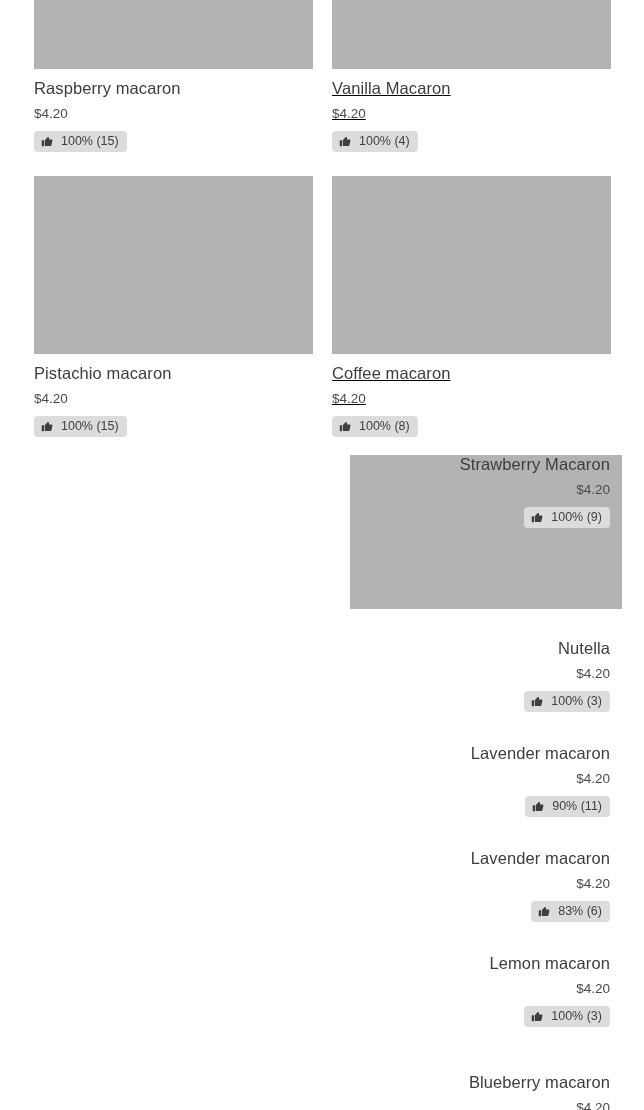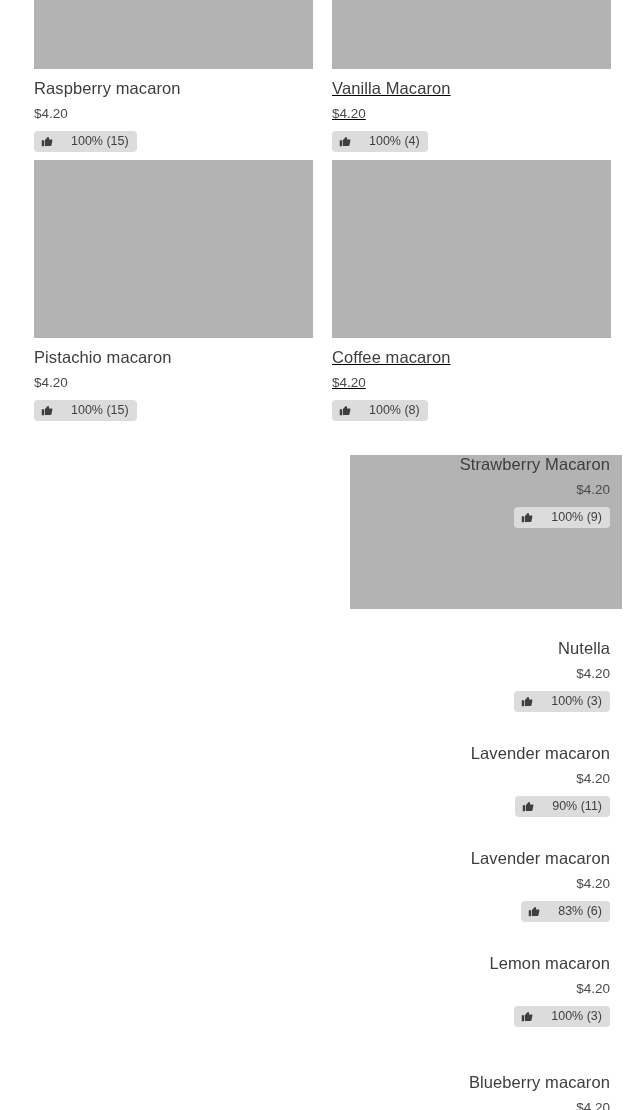--- a/index.html
+++ b/index.html
@@ -56,21 +56,21 @@
   .price {
     font-size: 13.5px;
     color: #4a4a4a;
     margin: 8px 0 0 0;
     line-height: 16px;
   }
 
   .rating {
     display: inline-flex;
     align-items: center;
-    gap: 18px;
+    gap: 8px;
     background: #dcdcdc;
     border-radius: 4px;
     padding: 3px 8px 4px 7px;
     margin-top: 9px;
     font-size: 12.5px;
     color: #3f3f3f;
     line-height: 14px;
   }
   .thumbs-icon {
     display: inline-block;
@@ -126,21 +126,21 @@
           <span class="thumbs-icon">
             <svg width="12" height="12" viewBox="0 0 16 16">
                 <path fill="#3f3f3f" d="M1 7h3v8H1V7zm5 8c-.6 0-1-.4-1-1V7.2c0-.3.1-.5.3-.7L9 2.8c.2-.2.5-.3.8-.2.6.2.9.8.8 1.4L10.9 6H14c.8 0 1.4.8 1.2 1.6l-1.3 6c-.1.5-.6.9-1.2.9H6z"></path>
               </svg>
           </span>
           <span>100% (4)</span>
         </div>
       </div>
     </div>
 
-    <div class="row" style="margin-top:8px;">
+    <div class="row" style="margin-top:24px;">
       <div class="cell left">
         <div class="thumb tall"></div>
         <div class="title">Pistachio macaron</div>
         <div class="price">$4.20</div>
         <div class="rating">
           <span class="thumbs-icon">
             <svg width="12" height="12" viewBox="0 0 16 16">
                 <path fill="#3f3f3f" d="M1 7h3v8H1V7zm5 8c-.6 0-1-.4-1-1V7.2c0-.3.1-.5.3-.7L9 2.8c.2-.2.5-.3.8-.2.6.2.9.8.8 1.4L10.9 6H14c.8 0 1.4.8 1.2 1.6l-1.3 6c-.1.5-.6.9-1.2.9H6z"></path>
               </svg>
           </span>

